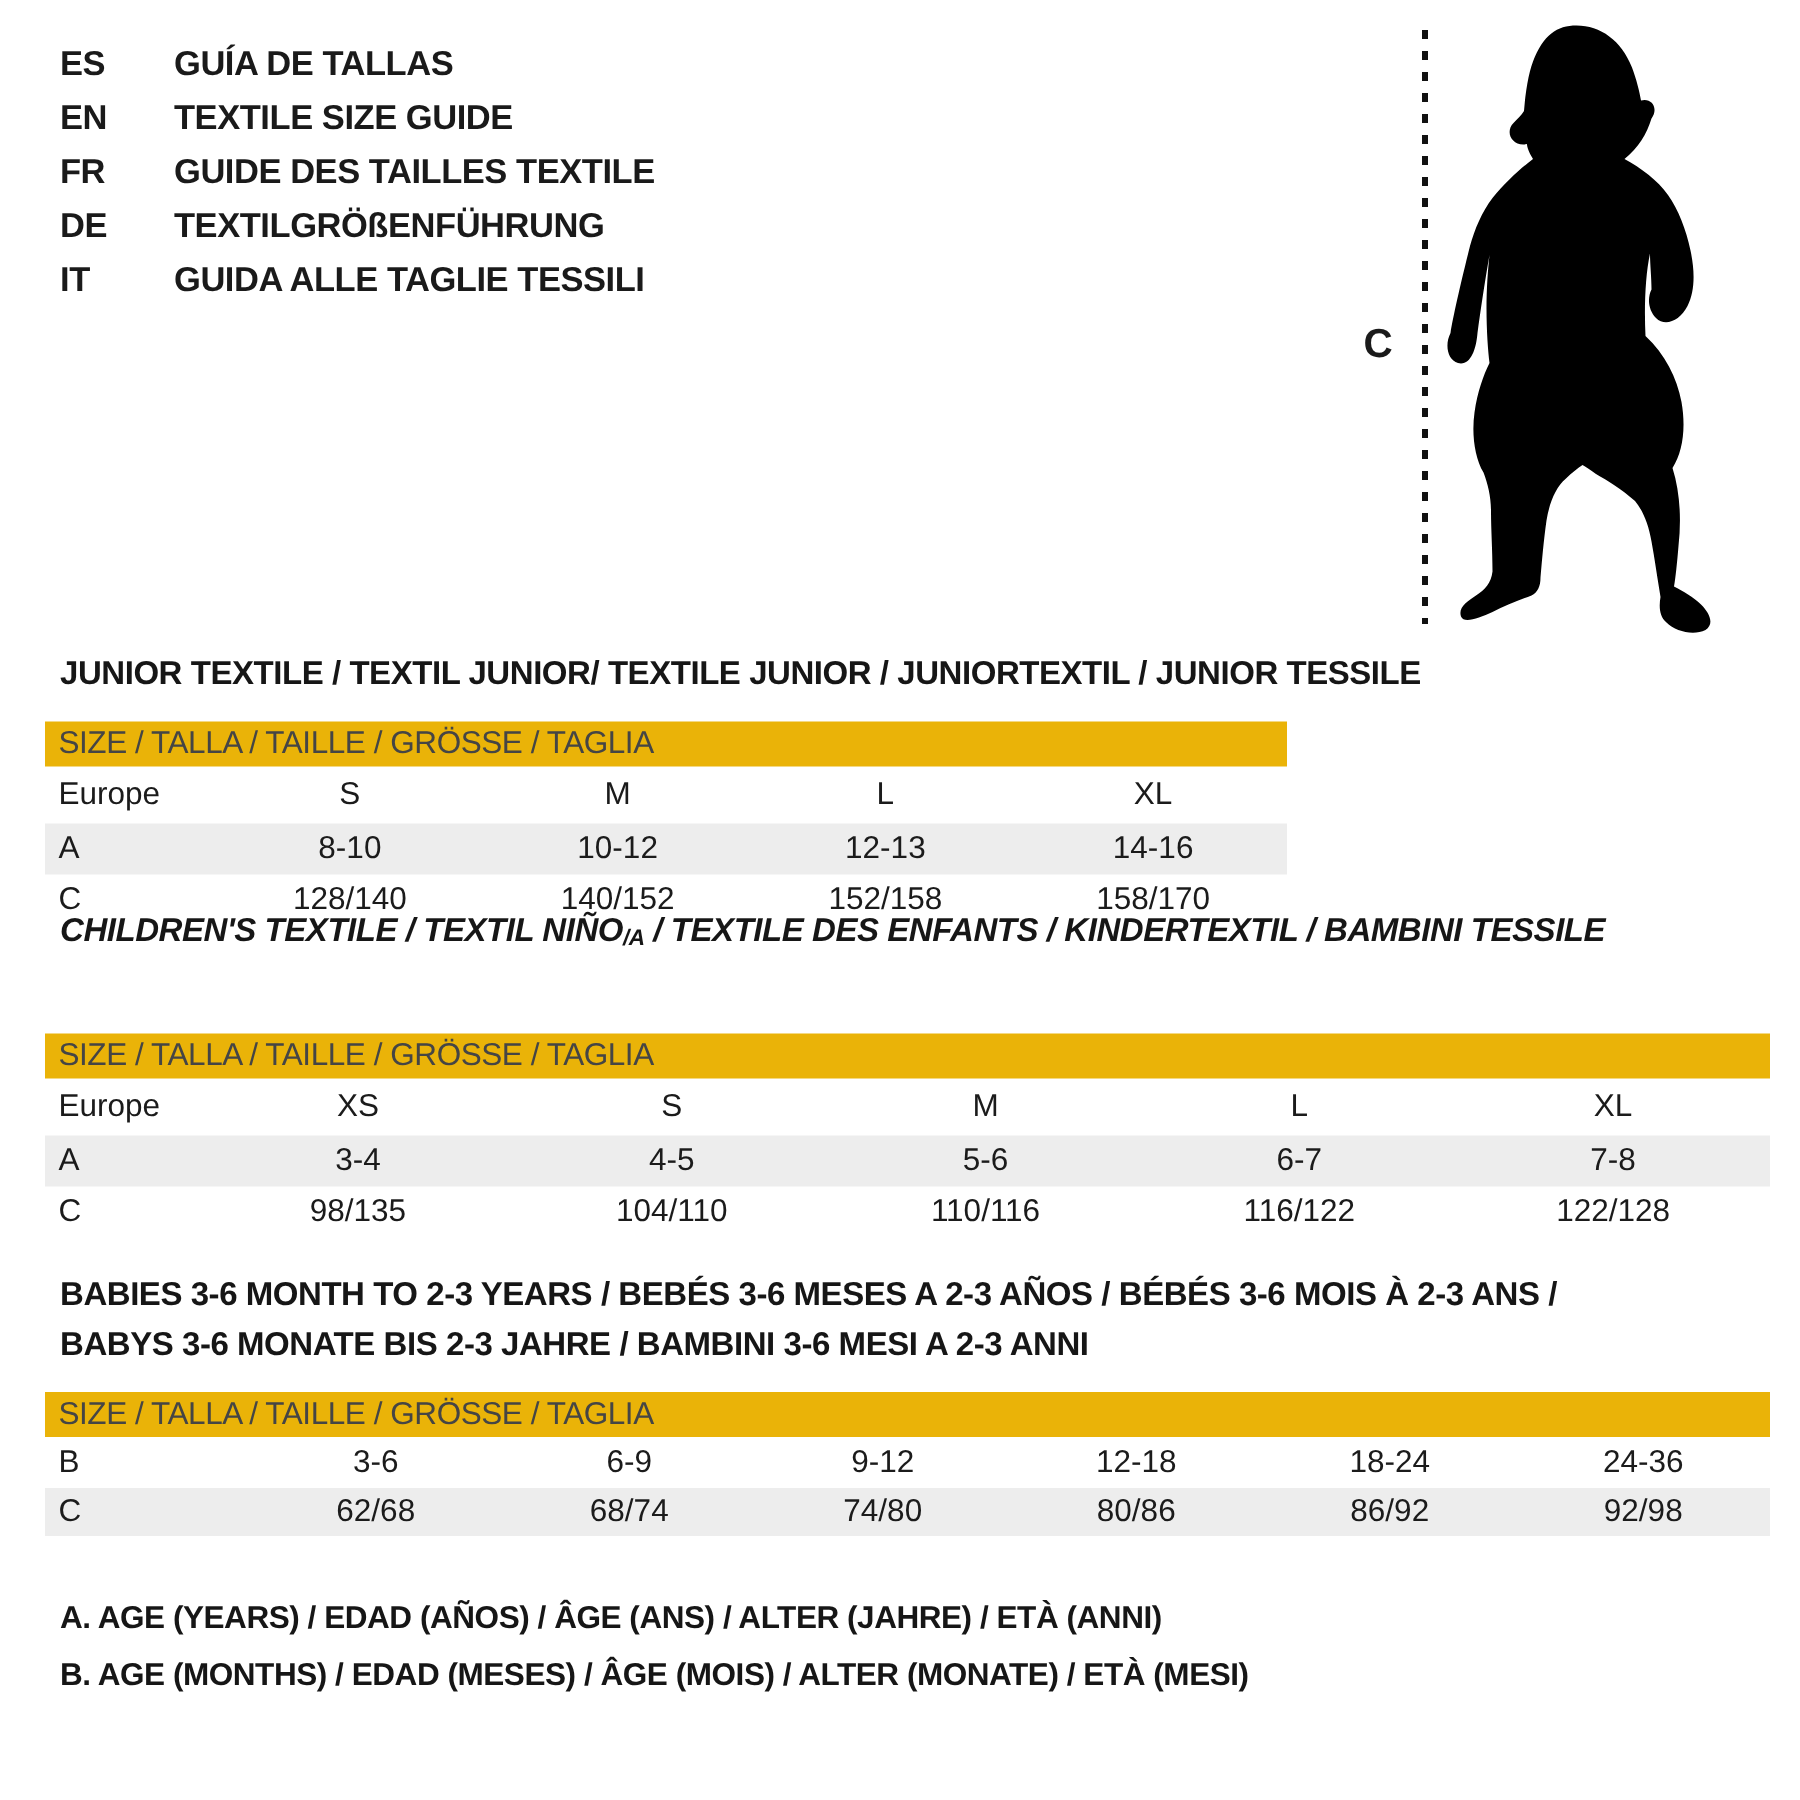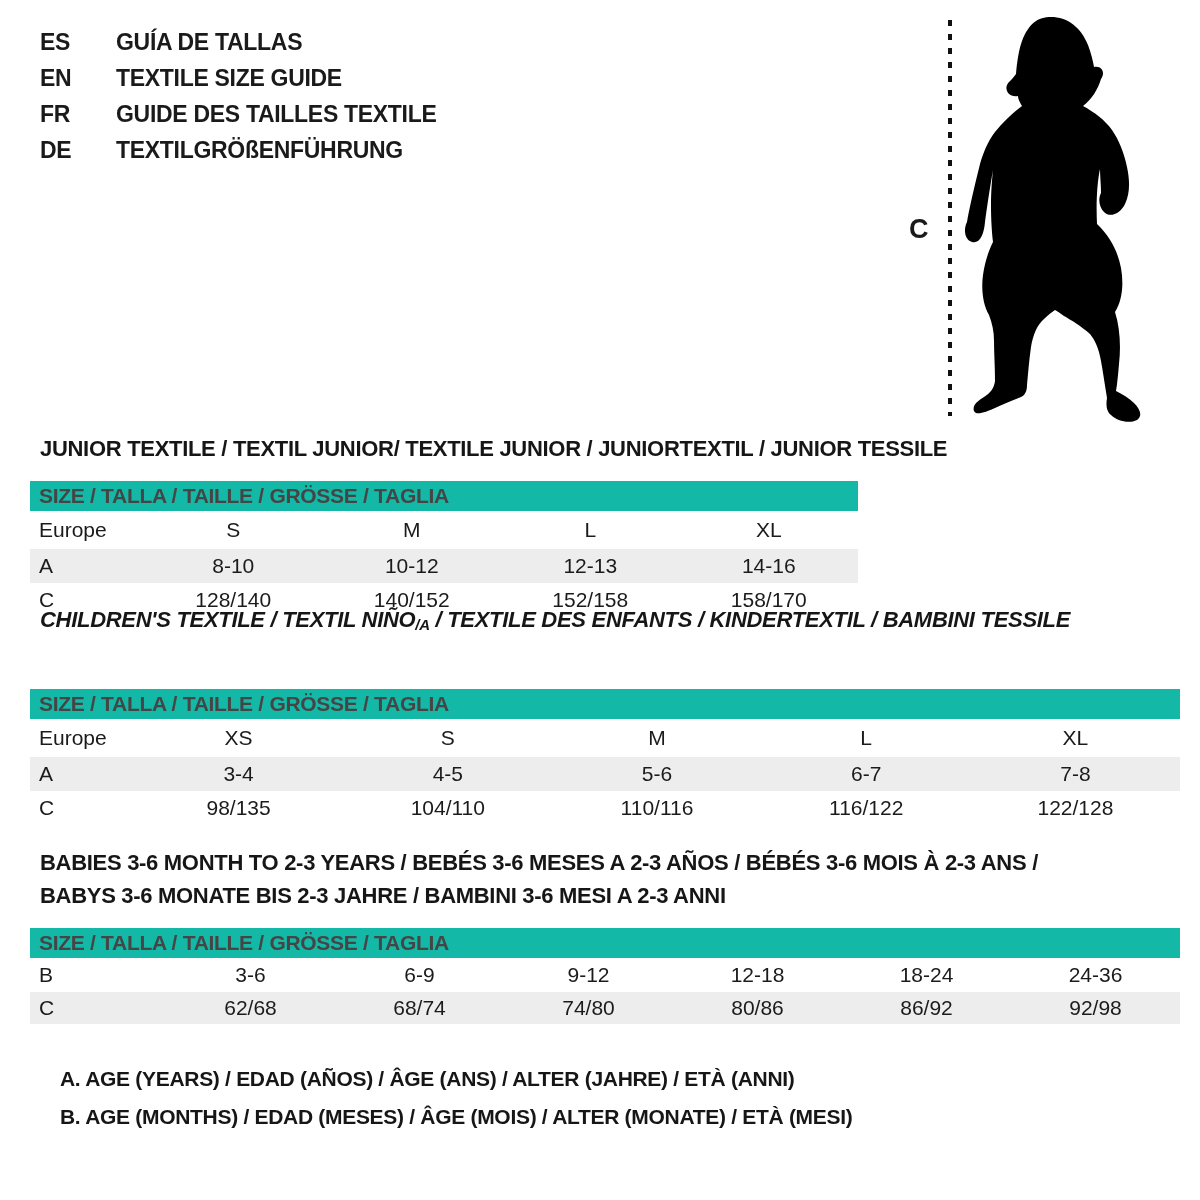--- a/index.html
+++ b/index.html
@@ -44,37 +44,37 @@
   #title-babies-2{top:883px;}
 
   
   .table{position:absolute;left:30px;}
   #table-junior{top:481px;width:828px;}
   #table-children{top:689px;width:1150px;}
   #table-babies{top:928px;width:1150px;}
 
   .t-band{
     height:30px;line-height:30px;
-    background:#14b8a6;color:#454545;
-    font-size:21px;font-weight:700;letter-spacing:-0.3px;
+    background:#eab308;color:#454545;
+    font-size:21px;font-weight:400;letter-spacing:-0.3px;
     padding-left:9px;box-sizing:border-box;
   }
   .t-row{display:flex;align-items:center;font-size:21px;color:#1b1b1b;}
   .t-row.shaded{background:#ededed;}
   .t-row .lbl{padding-left:9px;box-sizing:border-box;text-align:left;}
   .t-row .val{flex:1;text-align:center;}
   .row-h1{height:38px;}
   .row-h2{height:34px;}
   .row-h3{height:32px;}
   #table-junior .lbl{width:114px;}
   #table-children .lbl{width:104px;}
   #table-babies .lbl{width:136px;}
 
   
-  .legend{position:absolute;left:40px;top:1060px;margin-left:20px;}
+  .legend{position:absolute;left:40px;top:1060px;}
   .legend-line{
     height:38px;line-height:38px;white-space:nowrap;
     font-size:21px;font-weight:700;letter-spacing:-0.3px;color:#161616;
   }
 </style>
 </head>
 <body>
 
 <div class="page">
 
@@ -83,20 +83,23 @@
       <span class="lang-code">ES</span><span class="lang-label">GUÍA DE TALLAS</span>
     </div>
     <div class="lang-row">
       <span class="lang-code">EN</span><span class="lang-label">TEXTILE SIZE GUIDE</span>
     </div>
     <div class="lang-row">
       <span class="lang-code">FR</span><span class="lang-label">GUIDE DES TAILLES TEXTILE</span>
     </div>
     <div class="lang-row">
       <span class="lang-code">DE</span><span class="lang-label">TEXTILGRÖßENFÜHRUNG</span>
+    </div>
+    <div class="lang-row">
+      <span class="lang-code">IT</span><span class="lang-label">GUIDA ALLE TAGLIE TESSILI</span>
     </div>
   </div>
 
   <div class="figure">
     <svg class="dash-svg" width="10" height="402" viewBox="0 0 10 402">
       <line x1="5" y1="4" x2="5" y2="400" stroke="#111111" stroke-width="4" stroke-dasharray="6 8"></line>
     </svg>
     <span class="c-label">C</span>
     <svg class="toddler-svg" width="180" height="410" viewBox="0 0 180 410">
       <path fill="#000000" d="

